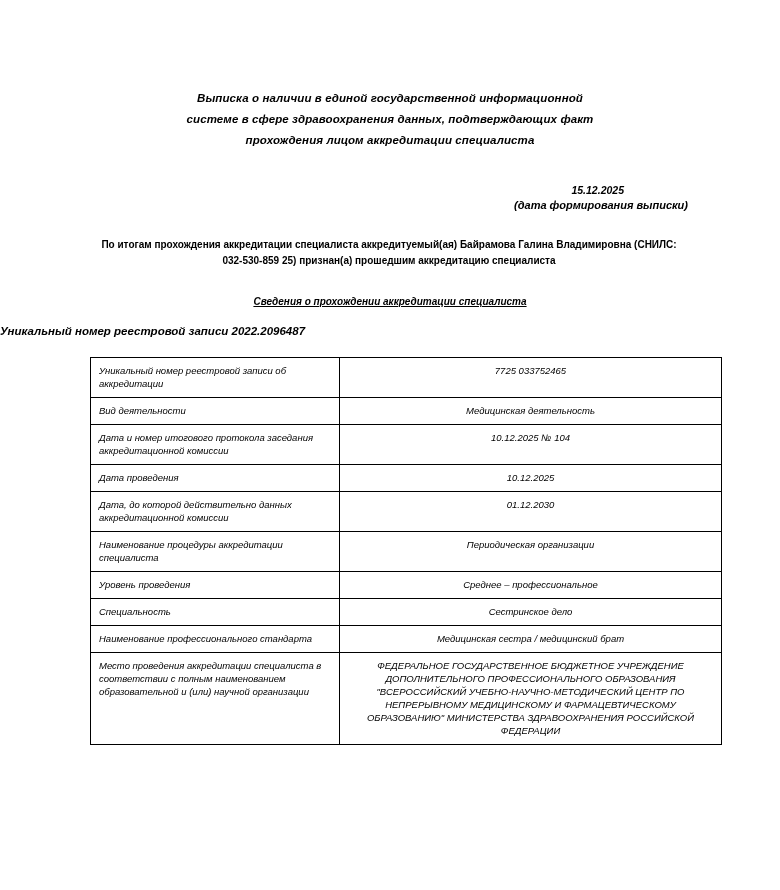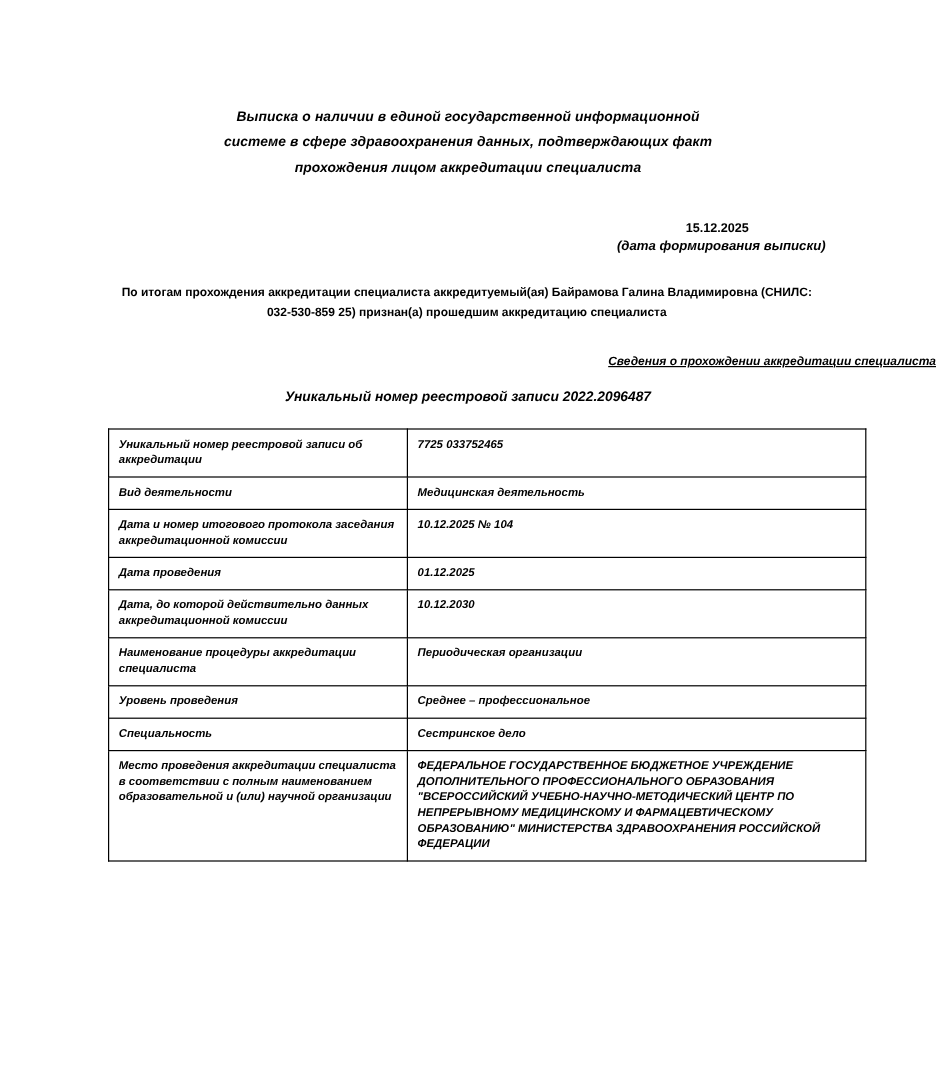--- a/index.html
+++ b/index.html
@@ -34,76 +34,77 @@
   .doc-title div {
     white-space: nowrap;
   }
   .date-block {
     margin-top: 32px;
     margin-right: 92px;
     text-align: right;
   }
   .date-value {
     font-weight: bold;
+    font-style: italic;
     font-size: 10.5px;
     line-height: 14px;
     padding-right: 64px;
   }
   .date-caption {
     font-weight: bold;
     font-style: italic;
     font-size: 11px;
     line-height: 16px;
   }
   .summary {
     margin: 24px 92px 0 90px;
     text-align: center;
     font-weight: bold;
     font-size: 10px;
     line-height: 16px;
   }
   .section-heading {
     margin: 26px auto 0 auto;
-    text-align: right;
+    text-align: center;
     font-weight: bold;
     font-style: italic;
     font-size: 10px;
     line-height: 14px;
   }
   .section-heading span {
     text-decoration: underline;
   }
   .record-number {
     margin: 14px auto 0 auto;
-    text-align: center;
     font-weight: bold;
     font-style: italic;
     font-size: 11.5px;
     line-height: 16px;
   }
   table.info {
     margin: 18px 0 0 90px;
     width: 597px;
     border-collapse: collapse;
     table-layout: fixed;
   }
   table.info td {
     border: 1px solid #000000;
     vertical-align: top;
-    font-weight: bold;
+    font-weight: normal;
     font-style: italic;
     font-size: 9.5px;
     line-height: 13px;
     padding: 6px 8px 7px 8px;
   }
   table.info td.label {
     width: 232px;
   }
   table.info td.value {
     width: 365px;
+    text-align: center;
   }
 </style>
 </head>
 <body>
 
 <div class="page">
 
   <div class="doc-title">
     <div>Выписка о наличии в единой государственной информационной</div>
     <div>системе в сфере здравоохранения данных, подтверждающих факт</div>
@@ -135,38 +136,42 @@
       <tr>
         <td class="label">Вид деятельности</td>
         <td class="value">Медицинская деятельность</td>
       </tr>
       <tr>
         <td class="label">Дата и номер итогового протокола заседания аккредитационной комиссии</td>
         <td class="value">10.12.2025 № 104</td>
       </tr>
       <tr>
         <td class="label">Дата проведения</td>
-        <td class="value">01.12.2025</td>
+        <td class="value">10.12.2025</td>
       </tr>
       <tr>
         <td class="label">Дата, до которой действительно данных аккредитационной комиссии</td>
-        <td class="value">10.12.2030</td>
+        <td class="value">01.12.2030</td>
       </tr>
       <tr>
         <td class="label">Наименование процедуры аккредитации специалиста</td>
         <td class="value">Периодическая организации</td>
       </tr>
       <tr>
         <td class="label">Уровень проведения</td>
         <td class="value">Среднее – профессиональное</td>
       </tr>
       <tr>
         <td class="label">Специальность</td>
         <td class="value">Сестринское дело</td>
       </tr>
       <tr>
+        <td class="label">Наименование профессионального стандарта</td>
+        <td class="value">Медицинская сестра / медицинский брат</td>
+      </tr>
+      <tr>
         <td class="label">Место проведения аккредитации специалиста в соответствии с полным наименованием образовательной и (или) научной организации</td>
         <td class="value">ФЕДЕРАЛЬНОЕ ГОСУДАРСТВЕННОЕ БЮДЖЕТНОЕ УЧРЕЖДЕНИЕ ДОПОЛНИТЕЛЬНОГО ПРОФЕССИОНАЛЬНОГО ОБРАЗОВАНИЯ "ВСЕРОССИЙСКИЙ УЧЕБНО-НАУЧНО-МЕТОДИЧЕСКИЙ ЦЕНТР ПО НЕПРЕРЫВНОМУ МЕДИЦИНСКОМУ И ФАРМАЦЕВТИЧЕСКОМУ ОБРАЗОВАНИЮ" МИНИСТЕРСТВА ЗДРАВООХРАНЕНИЯ РОССИЙСКОЙ ФЕДЕРАЦИИ</td>
       </tr>
     </tbody>
   </table>
 
 </div>
 
 </body></html>

